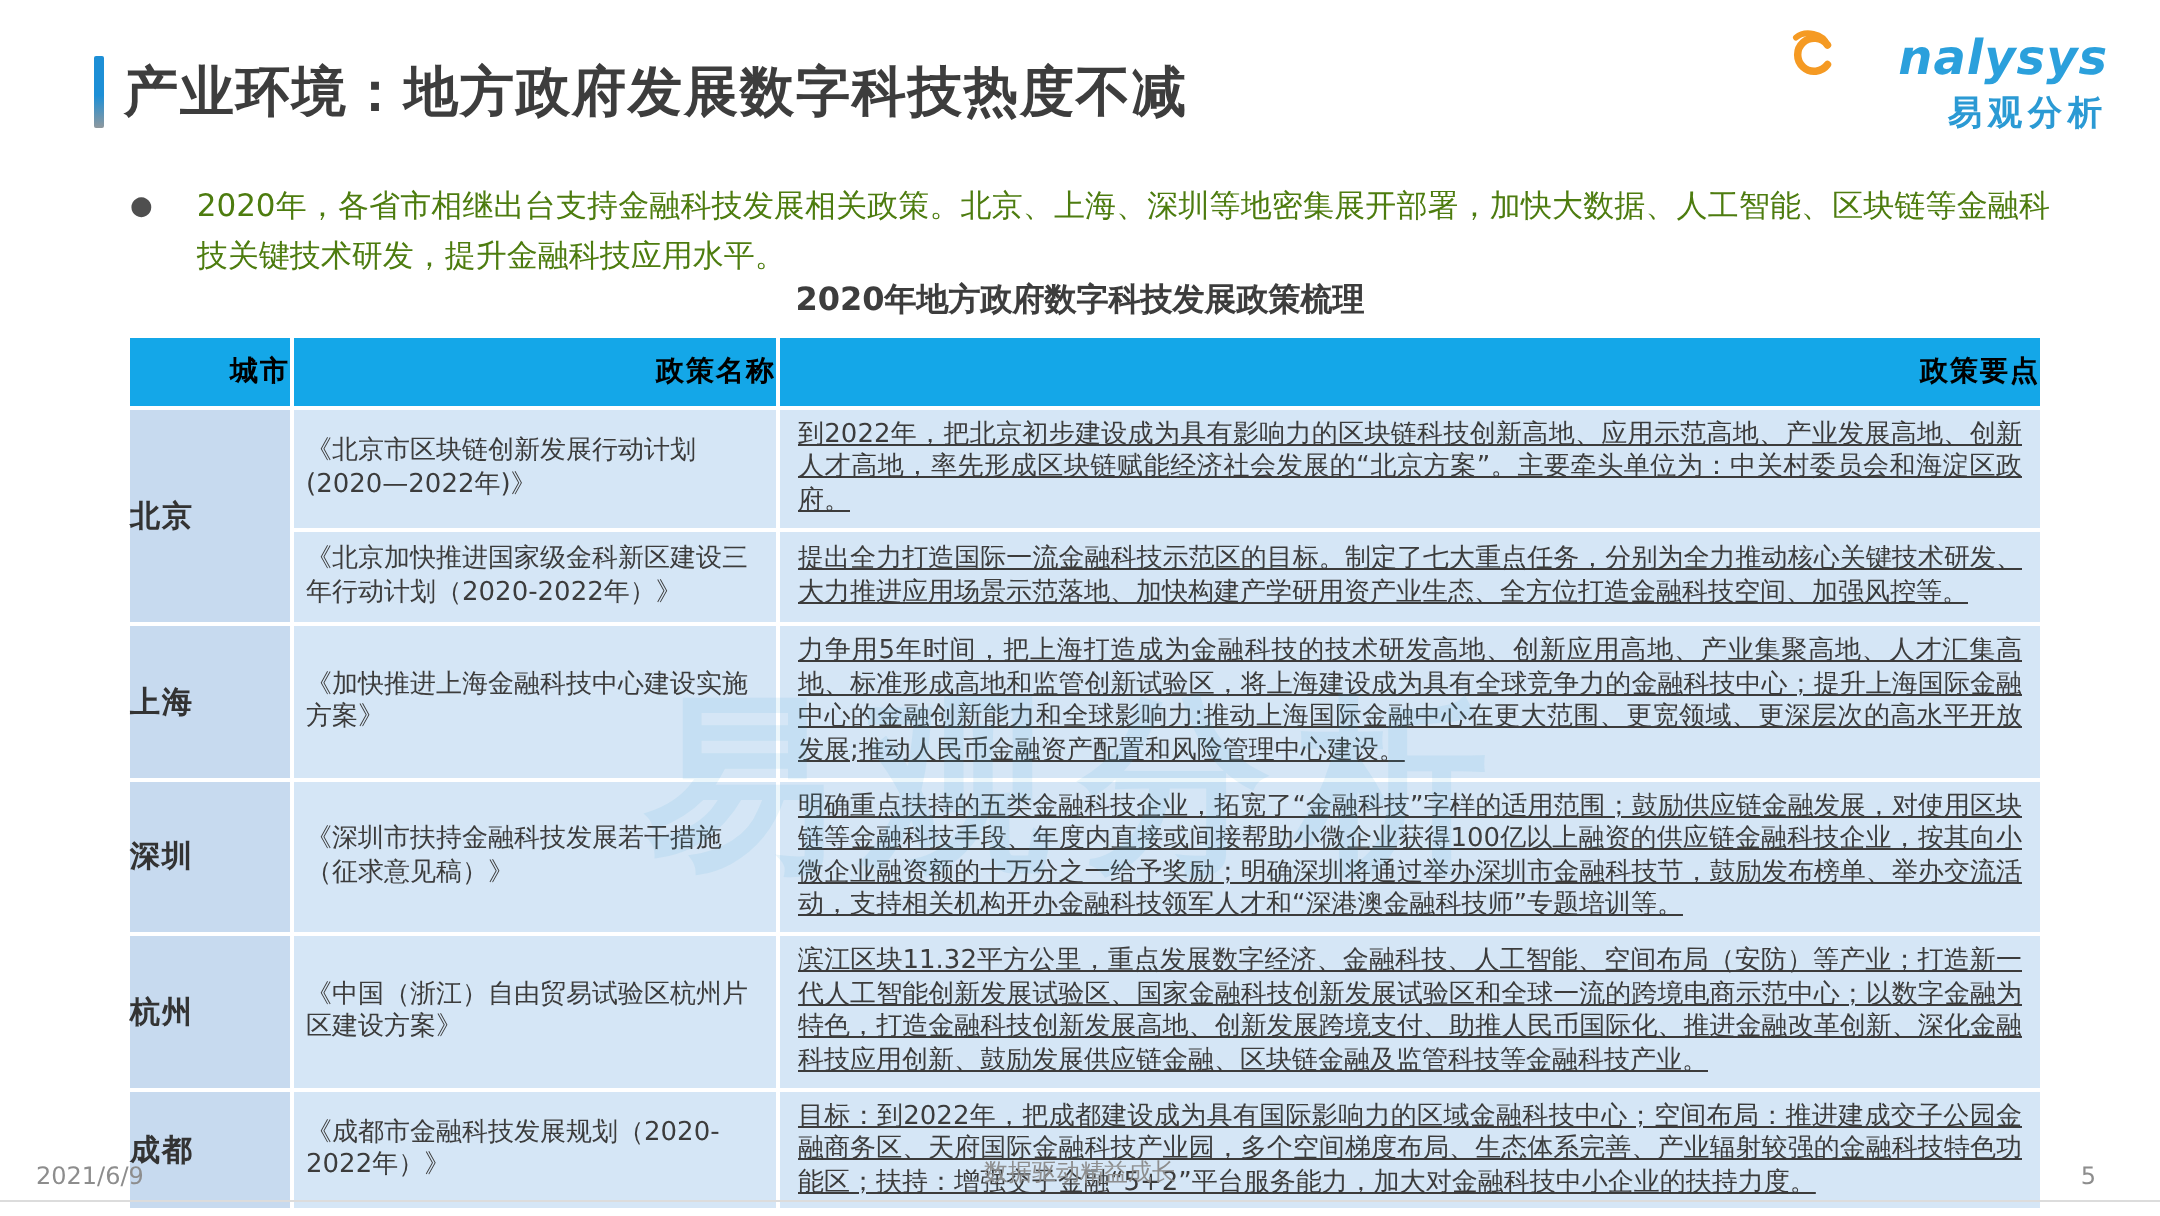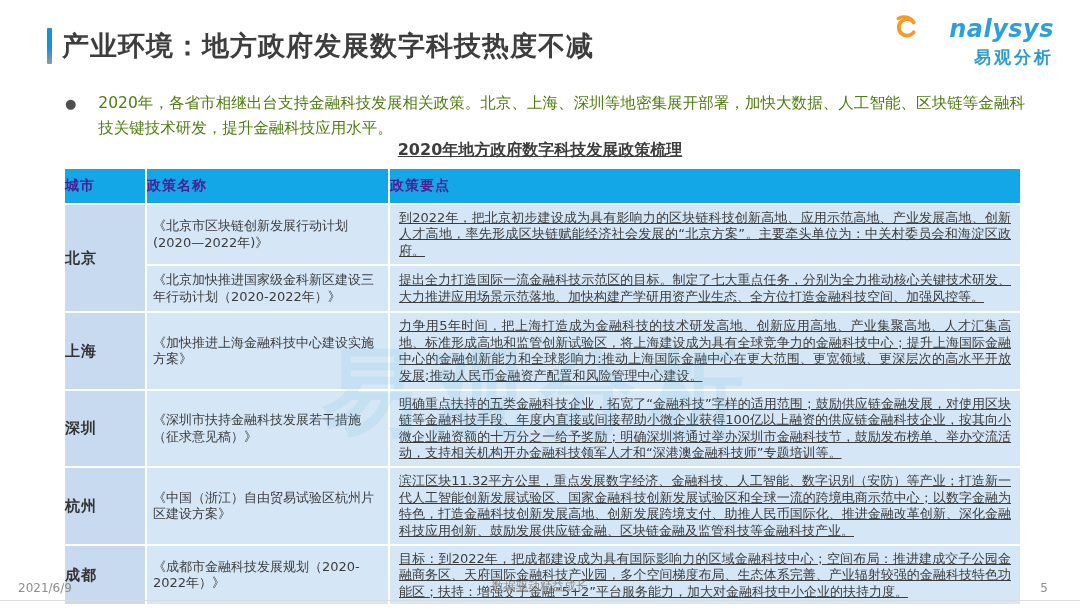--- a/index.html
+++ b/index.html
@@ -85,46 +85,45 @@
   
   .table-title {
     position: absolute;
     top: 140px;
     left: 0;
     width: 100%;
     text-align: center;
     font-size: 16px;
     font-weight: bold;
     color: #3d3d3d;
-    text-decoration: underline;
   }
 
   
   .policy-table {
     position: absolute;
     top: 167px;
     left: 63px;
     width: 957px;
     border-collapse: collapse;
     table-layout: fixed;
   }
   .policy-table th, .policy-table td {
     border: 2px solid #ffffff;
     vertical-align: middle;
   }
   .col-city   { width: 82px; }
   .col-policy { width: 243px; }
   .col-points { width: 632px; }
   .policy-table th {
     background: #14a7e8;
-    color: #4c1d95;
+    color: #000000;
     font-size: 14px;
     font-weight: bold;
     height: 36px;
-    text-align: left;
+    text-align: right;
     letter-spacing: 1px;
   }
   .cell-city {
     background: #c7daef;
     text-align: left;
     font-size: 15px;
     font-weight: bold;
     color: #333333;
     letter-spacing: 1px;
   }
@@ -253,21 +252,21 @@
         <td class="cell-points">力争用5年时间，把上海打造成为金融科技的技术研发高地、创新应用高地、产业集聚高地、人才汇集高地、标准形成高地和监管创新试验区，将上海建设成为具有全球竞争力的金融科技中心；提升上海国际金融中心的金融创新能力和全球影响力:推动上海国际金融中心在更大范围、更宽领域、更深层次的高水平开放发展;推动人民币金融资产配置和风险管理中心建设。</td>
       </tr>
       <tr>
         <td class="cell-city">深圳</td>
         <td class="cell-policy">《深圳市扶持金融科技发展若干措施（征求意见稿）》</td>
         <td class="cell-points">明确重点扶持的五类金融科技企业，拓宽了“金融科技”字样的适用范围；鼓励供应链金融发展，对使用区块链等金融科技手段、年度内直接或间接帮助小微企业获得100亿以上融资的供应链金融科技企业，按其向小微企业融资额的十万分之一给予奖励；明确深圳将通过举办深圳市金融科技节，鼓励发布榜单、举办交流活动，支持相关机构开办金融科技领军人才和“深港澳金融科技师”专题培训等。</td>
       </tr>
       <tr>
         <td class="cell-city">杭州</td>
         <td class="cell-policy">《中国（浙江）自由贸易试验区杭州片区建设方案》</td>
-        <td class="cell-points">滨江区块11.32平方公里，重点发展数字经济、金融科技、人工智能、数字识别（安防）等产业；打造新一代人工智能创新发展试验区、国家金融科技创新发展试验区和全球一流的跨境电商示范中心；以数字金融为特色，打造金融科技创新发展高地、创新发展跨境支付、助推人民币国际化、推进金融改革创新、深化金融科技应用创新、鼓励发展供应链金融、区块链金融及监管科技等金融科技产业。</td>
+        <td class="cell-points">滨江区块11.32平方公里，重点发展数字经济、金融科技、人工智能、空间布局（安防）等产业；打造新一代人工智能创新发展试验区、国家金融科技创新发展试验区和全球一流的跨境电商示范中心；以数字金融为特色，打造金融科技创新发展高地、创新发展跨境支付、助推人民币国际化、推进金融改革创新、深化金融科技应用创新、鼓励发展供应链金融、区块链金融及监管科技等金融科技产业。</td>
       </tr>
       <tr>
         <td class="cell-city">成都</td>
         <td class="cell-policy">《成都市金融科技发展规划（2020-2022年）》</td>
         <td class="cell-points">目标：到2022年，把成都建设成为具有国际影响力的区域金融科技中心；空间布局：推进建成交子公园金融商务区、天府国际金融科技产业园，多个空间梯度布局、生态体系完善、产业辐射较强的金融科技特色功能区；扶持：增强交子金融“5+2”平台服务能力，加大对金融科技中小企业的扶持力度。</td>
       </tr>
     </tbody>
   </table>
 
   <div class="watermark">易观分析</div>

